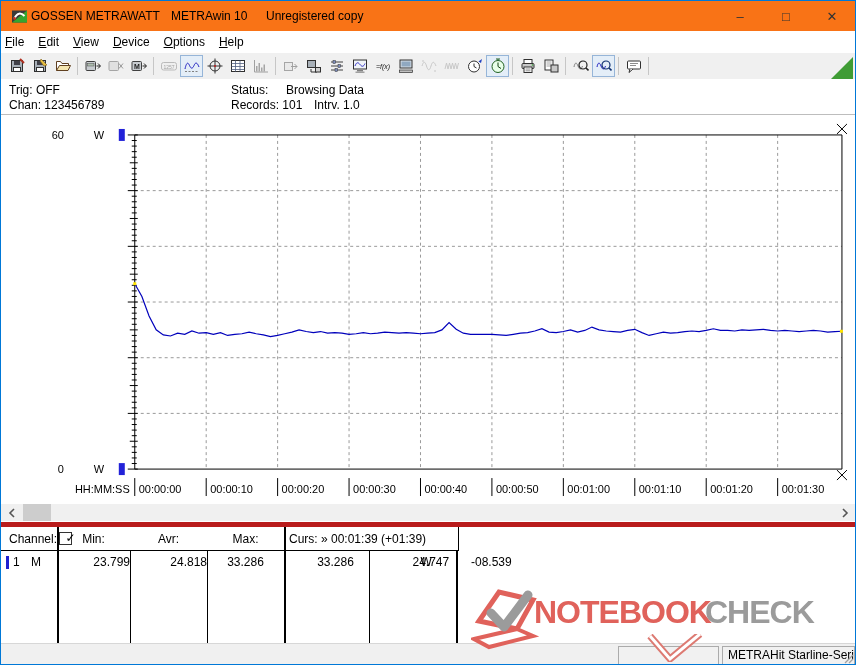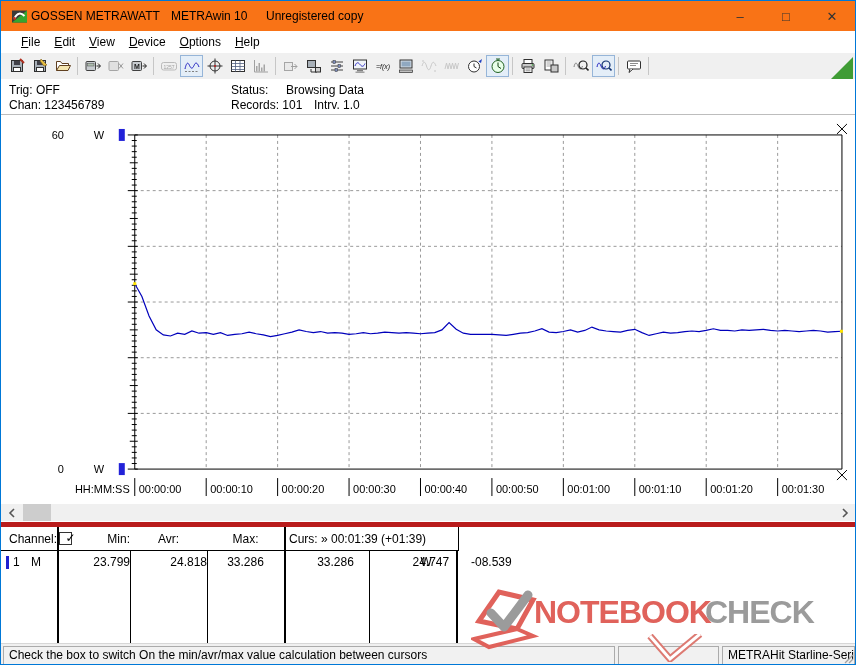--- a/index.html
+++ b/index.html
@@ -8,21 +8,21 @@
        background:#fff;border:1px solid #0078d7;overflow:hidden}
 
   
   .titlebar{position:absolute;left:0;top:0;width:100%;height:30px;background:#f97316}
   .titlebar .tt{position:absolute;top:8px;font-size:12px;white-space:nowrap}
   .app-icon{position:absolute;left:10px;top:7px}
   .winbtns{position:absolute;right:0;top:0;height:30px;display:flex}
   .wb{width:46px;height:30px;display:flex;align-items:center;justify-content:center;font-size:13px;color:#333}
 
   
-  .menubar{position:absolute;left:0;top:30px;width:100%;height:22px;background:#fff;padding-left:20px}
+  .menubar{position:absolute;left:0;top:30px;width:100%;height:22px;background:#fff;padding-left:4px}
   .menu-item{display:inline-block;line-height:22px;margin-right:14px;font-size:12px;cursor:default}
 
   
   .toolbar{position:absolute;left:0;top:52px;width:100%;height:26px;background:#f0f0f0;
            display:flex;align-items:center;padding-left:4px}
   .tbtn{width:23px;height:22px;display:flex;align-items:center;justify-content:center;
         background:transparent;border:1px solid transparent}
   .tbtn.pressed{border:1px solid #96b5d8;background:#e4eef8}
   .tbtn.disabled{opacity:.42;filter:grayscale(1)}
   .tsep{width:1px;height:18px;background:#c6c6c6;margin:0 3px}
@@ -45,21 +45,21 @@
   .sb-arrow{position:absolute;top:0;width:17px;height:17px;display:flex;align-items:center;justify-content:center}
   .sb-left{left:2px}.sb-right{right:2px}
   .sb-thumb{position:absolute;left:22px;top:0;width:28px;height:17px;background:#cdcdcd}
 
   
   .table-panel{position:absolute;left:0;top:521px;width:100%;height:121px;background:#fff;border-top:5px solid #b91c1c}
   .table-panel span{position:absolute;white-space:nowrap;font-size:12px}
   .th-channel{left:8px;top:5px}
   .checkbox{position:absolute;left:58px;top:5px;width:13px;height:13px;border:1px solid #333;background:#fff;
             font-size:11px;line-height:11px;text-align:center}
-  .th-min{left:56px;top:5px;width:73px;text-align:right}
+  .th-min{left:56px;top:5px;width:73px;text-align:center}
   .th-avr{left:129px;top:5px;width:77px;text-align:center}
   .th-max{left:206px;top:5px;width:77px;text-align:center}
   .th-curs{left:288px;top:5px}
   .hline{position:absolute;left:0;top:23px;width:458px;height:1px;background:#000}
   .vline{position:absolute;background:#000}
   .row-marker{position:absolute;left:5px;top:29px;width:3px;height:13px;background:#2020d0}
   .td-ch{left:12px;top:28px}.td-mode{left:30px;top:28px}
   .td-min{left:56px;top:28px;width:73px;text-align:right}
   .td-avr{left:129px;top:28px;width:77px;text-align:right}
   .td-max{left:206px;top:28px;width:77px;text-align:center}
@@ -471,21 +471,20 @@
       <path d="M8 36 L28 7 L62 15 L46 44 Z" fill="#ffffff" stroke="#e0625b" stroke-width="5"></path>
       <path d="M3 54 L46 44 L62 51 L18 62 Z" fill="#ffffff" stroke="#e0625b" stroke-width="4"></path>
       <path d="M20 28 L33 42 L57 10" fill="none" stroke="#9b9b9b" stroke-width="9" stroke-linecap="round" stroke-linejoin="round"></path>
     </g>
     <text x="63" y="38" font-size="32" font-weight="bold" letter-spacing="-1" fill="#e0625b">NOTEBOOK</text>
     <text x="234" y="38" font-size="32" font-weight="bold" letter-spacing="-1" fill="#9b9b9b">CHECK</text>
   </svg>
 </div>
 
 <div class="statusbar">
-  <div class="sb-panel sp-left">Check the box to switch On the min/avr/max value calculation between cursors</div>
   <div class="sb-panel sp-mid"></div>
   <div class="sb-panel sp-right">METRAHit Starline-Seri</div>
   <svg id="grip" width="12" height="12" viewBox="0 0 12 12">
     <path d="M11 3 L3 11 M11 7 L7 11" stroke="#a0a0a0" stroke-width="1.3"></path>
   </svg>
 </div>
 
 <svg id="red-check" width="58" height="28" viewBox="0 0 58 28">
   <path d="M4 2 L24 25 L54 0" fill="none" stroke="#dd7a72" stroke-width="7"></path>
   <path d="M4 2 L24 25 L54 0" fill="none" stroke="#ffffff" stroke-width="3"></path>

